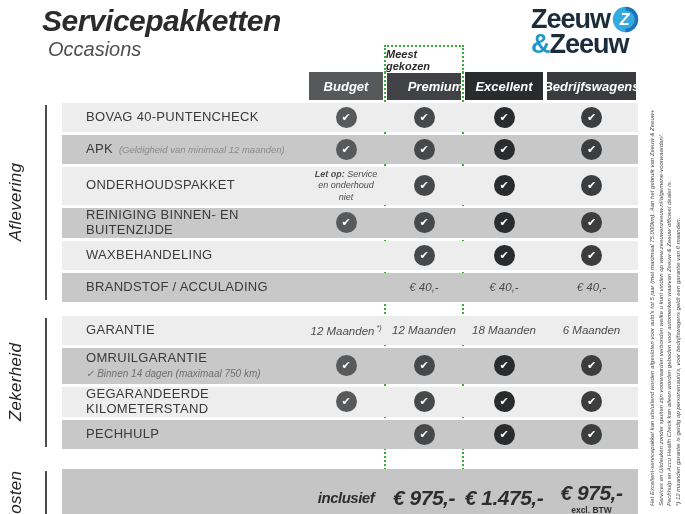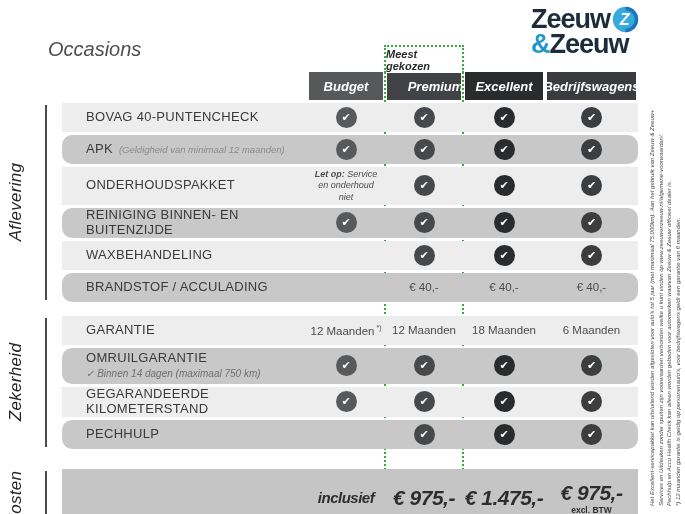--- a/index.html
+++ b/index.html
@@ -17,28 +17,28 @@
   .logo-ball{width:27px;height:27px;margin-left:2px;}
 
   
   #board{position:absolute;left:62px;top:72px;width:576px;}
   .grid{display:grid;grid-template-columns:245px 78px 78px 82px 93px;align-items:center;}
   .hdr-row{height:28px;margin-bottom:3px;}
   .hdr-cell{height:28px;margin:0 2px;display:flex;align-items:center;justify-content:center;
             color:#fff;font-size:13px;font-weight:bold;font-style:italic;}
   .row{min-height:29px;margin-bottom:3px;}
   .row-light{background:#ededed;}
-  .row-dark{background:#c8c8c8;border-radius:10px;}
+  .row-dark{background:#c8c8c8;}
   .lbl{padding-left:24px;font-size:13px;color:#3a3a3a;letter-spacing:0.3px;line-height:1.15;}
   .sub-inline{font-size:9.5px;font-style:italic;color:#8a8a8a;letter-spacing:0;margin-left:6px;font-weight:normal;}
   .sub-below{display:block;font-size:10px;font-style:italic;color:#6f6f6f;letter-spacing:0;margin-top:2px;}
   .cell{display:flex;align-items:center;justify-content:center;text-align:center;height:100%;}
   .chk{width:21px;height:21px;border-radius:50%;display:flex;align-items:center;justify-content:center;
        color:#fff;font-size:11px;font-style:normal;}
-  .val{font-size:11.5px;color:#4c4c4c;}
+  .val{font-size:11.5px;font-style:italic;color:#4c4c4c;}
   .val sup{font-size:7px;}
   .note{font-size:9px;font-style:italic;color:#4c4c4c;line-height:1.25;padding:2px 4px;}
   .note b{font-style:italic;}
 
   .section{position:relative;}
   .sec-line{position:absolute;left:-17px;top:2px;bottom:2px;width:2px;background:#4c4c4c;}
   .sec-label{position:absolute;left:-46px;top:50%;transform:translate(-50%,-50%) rotate(-90deg);
              white-space:nowrap;font-size:17px;font-style:italic;color:#262626;letter-spacing:0.3px;}
   .gap1{height:11px;} .gap2{height:17px;}
 
@@ -61,20 +61,21 @@
   #disclaimer-inner{position:absolute;left:2px;top:506px;width:486px;transform-origin:0 0;
                     transform:rotate(-90deg);font-size:6px;line-height:8.5px;color:#4a4a4a;
                     font-style:italic;}
   #disclaimer-inner div{white-space:nowrap;}
 </style>
 </head>
 <body>
 
 <div id="stage">
 
+  <div class="title">Servicepakketten</div>
   <div class="subtitle">Occasions</div>
 
   <div class="logo">
     <div class="logo-row">
       <span class="logo-txt">Zeeuw</span>
       <svg class="logo-ball" viewBox="0 0 32 32">
         <circle cx="16" cy="16" r="15" fill="#35aadf"></circle>
         <path d="M16 1 A15 15 0 0 1 31 16 A15 15 0 0 1 16 31 L16 27 A11 11 0 0 0 27 16 A11 11 0 0 0 16 5 Z" fill="#1b74b8"></path>
         <text x="15" y="23" font-size="19" font-weight="bold" font-style="italic" fill="#ffffff" text-anchor="middle" font-family="Liberation Sans, sans-serif">Z</text>
       </svg>

